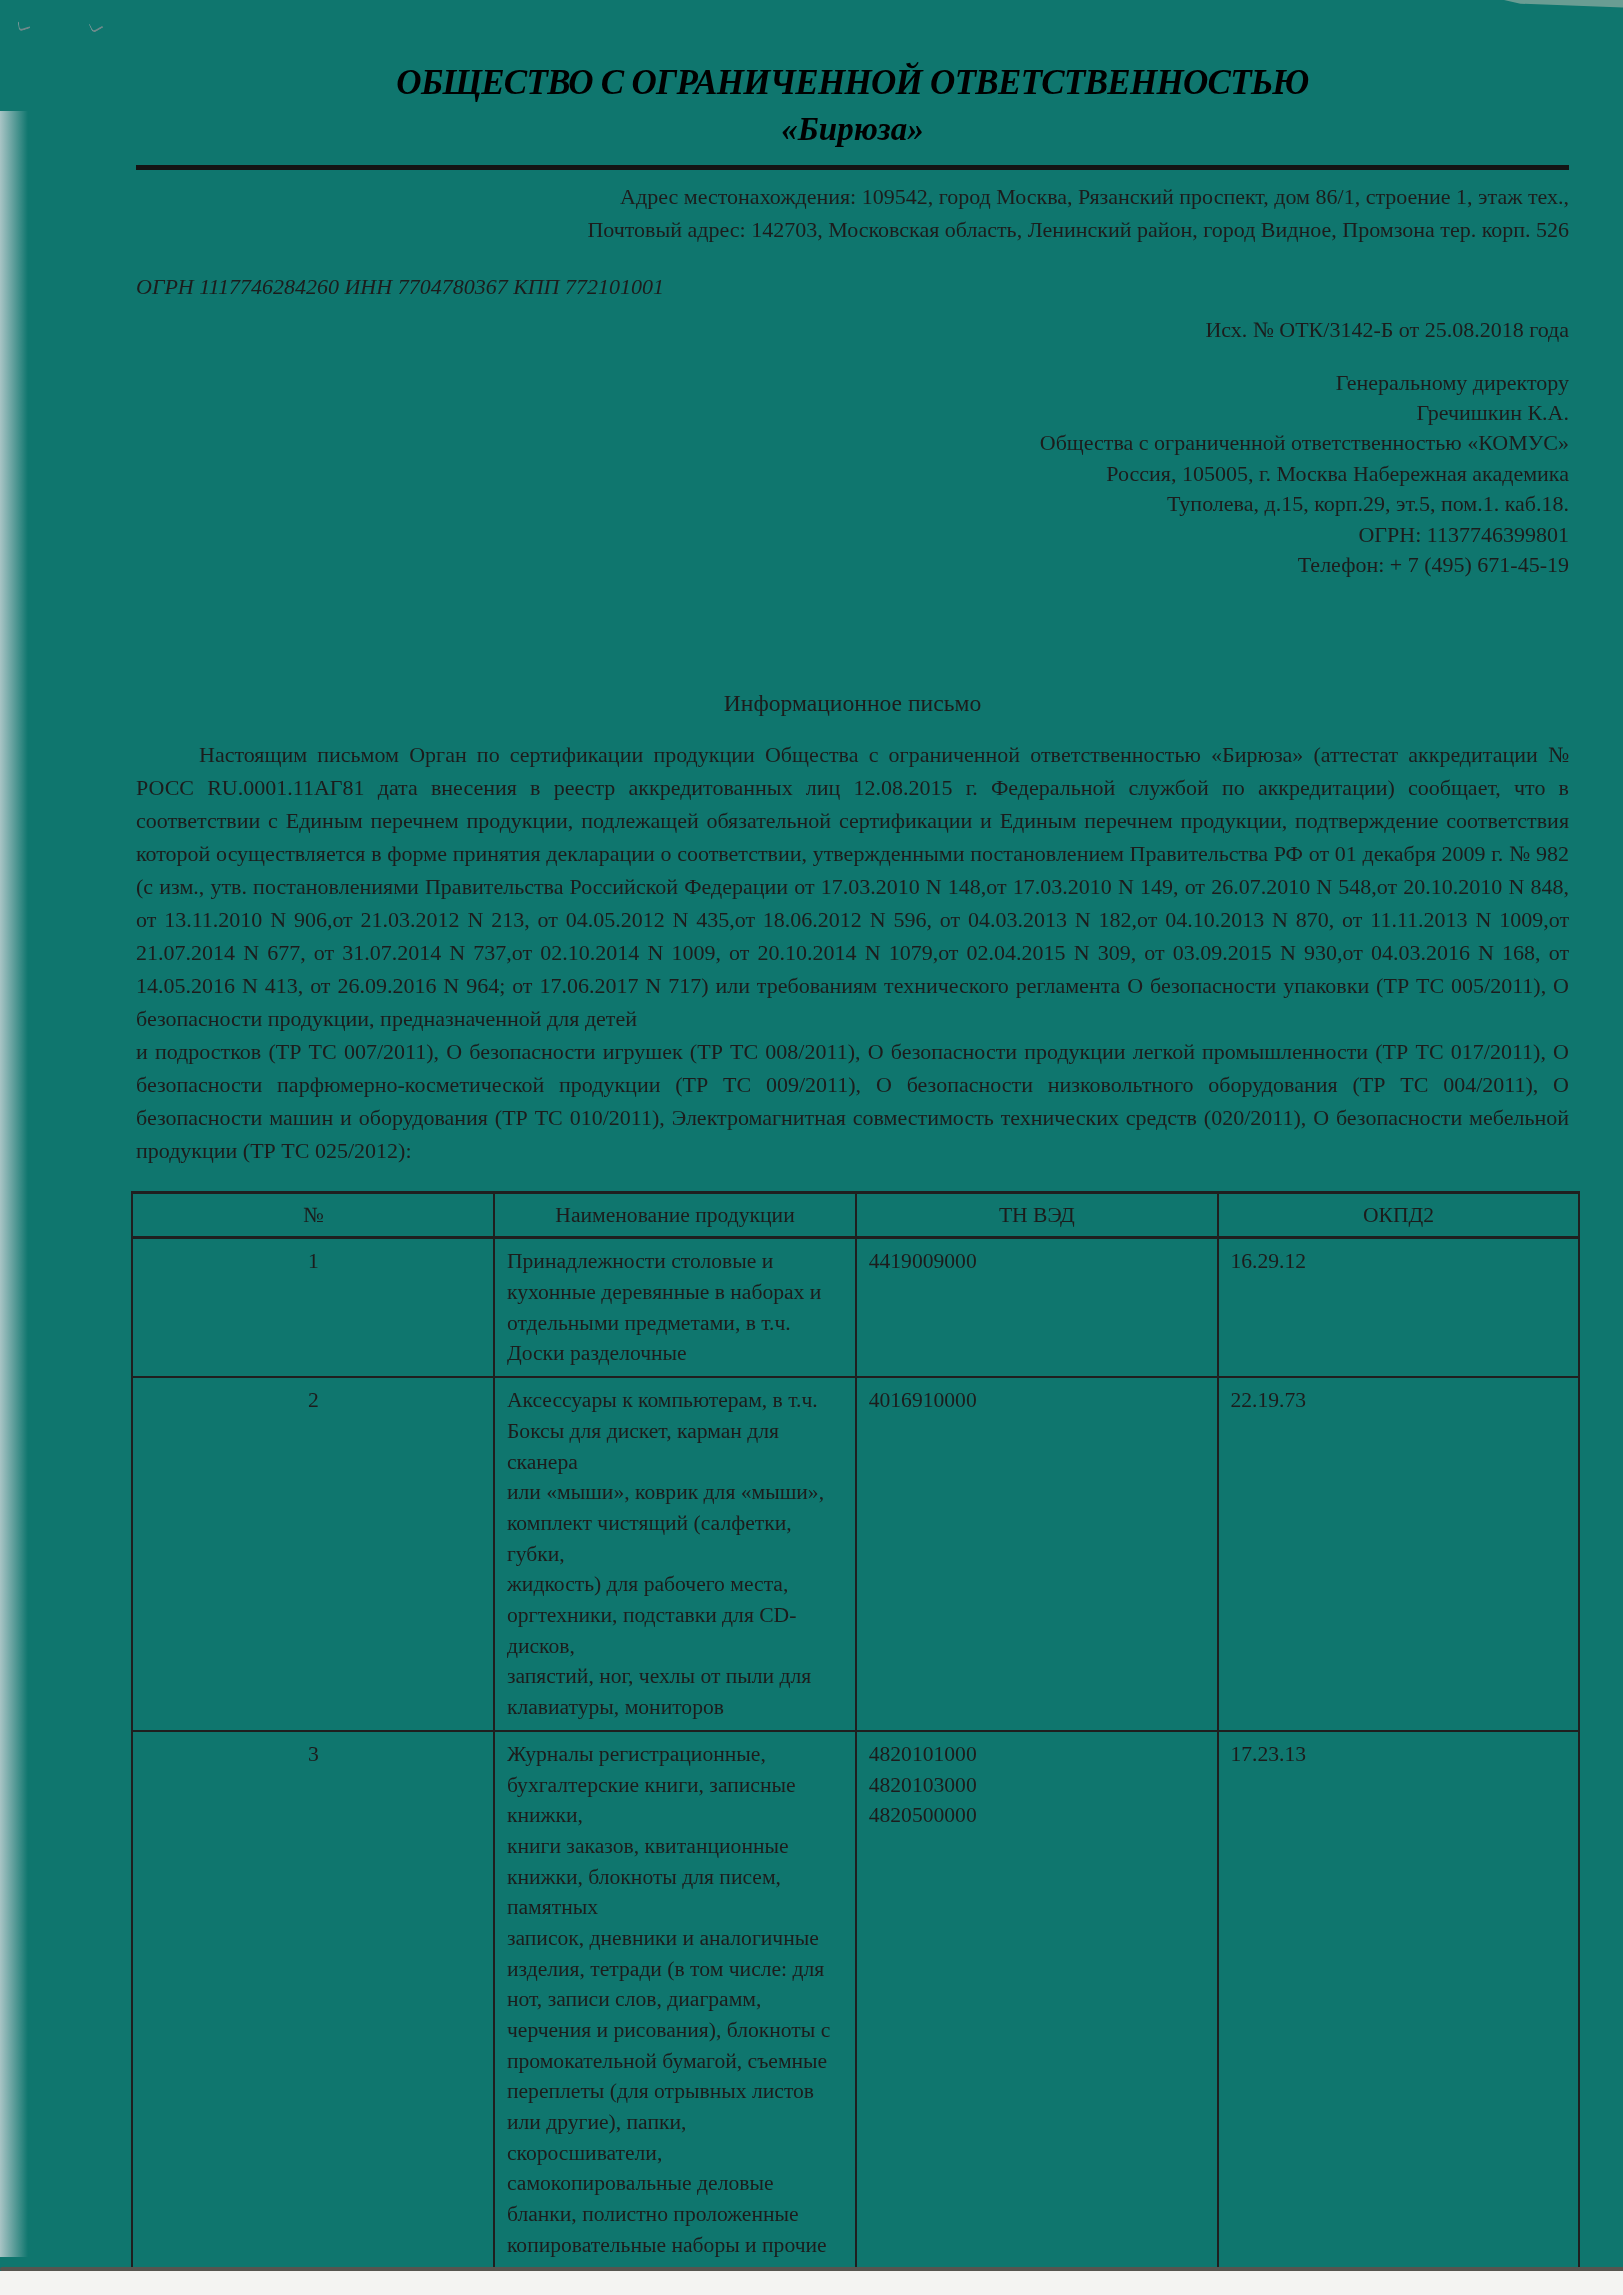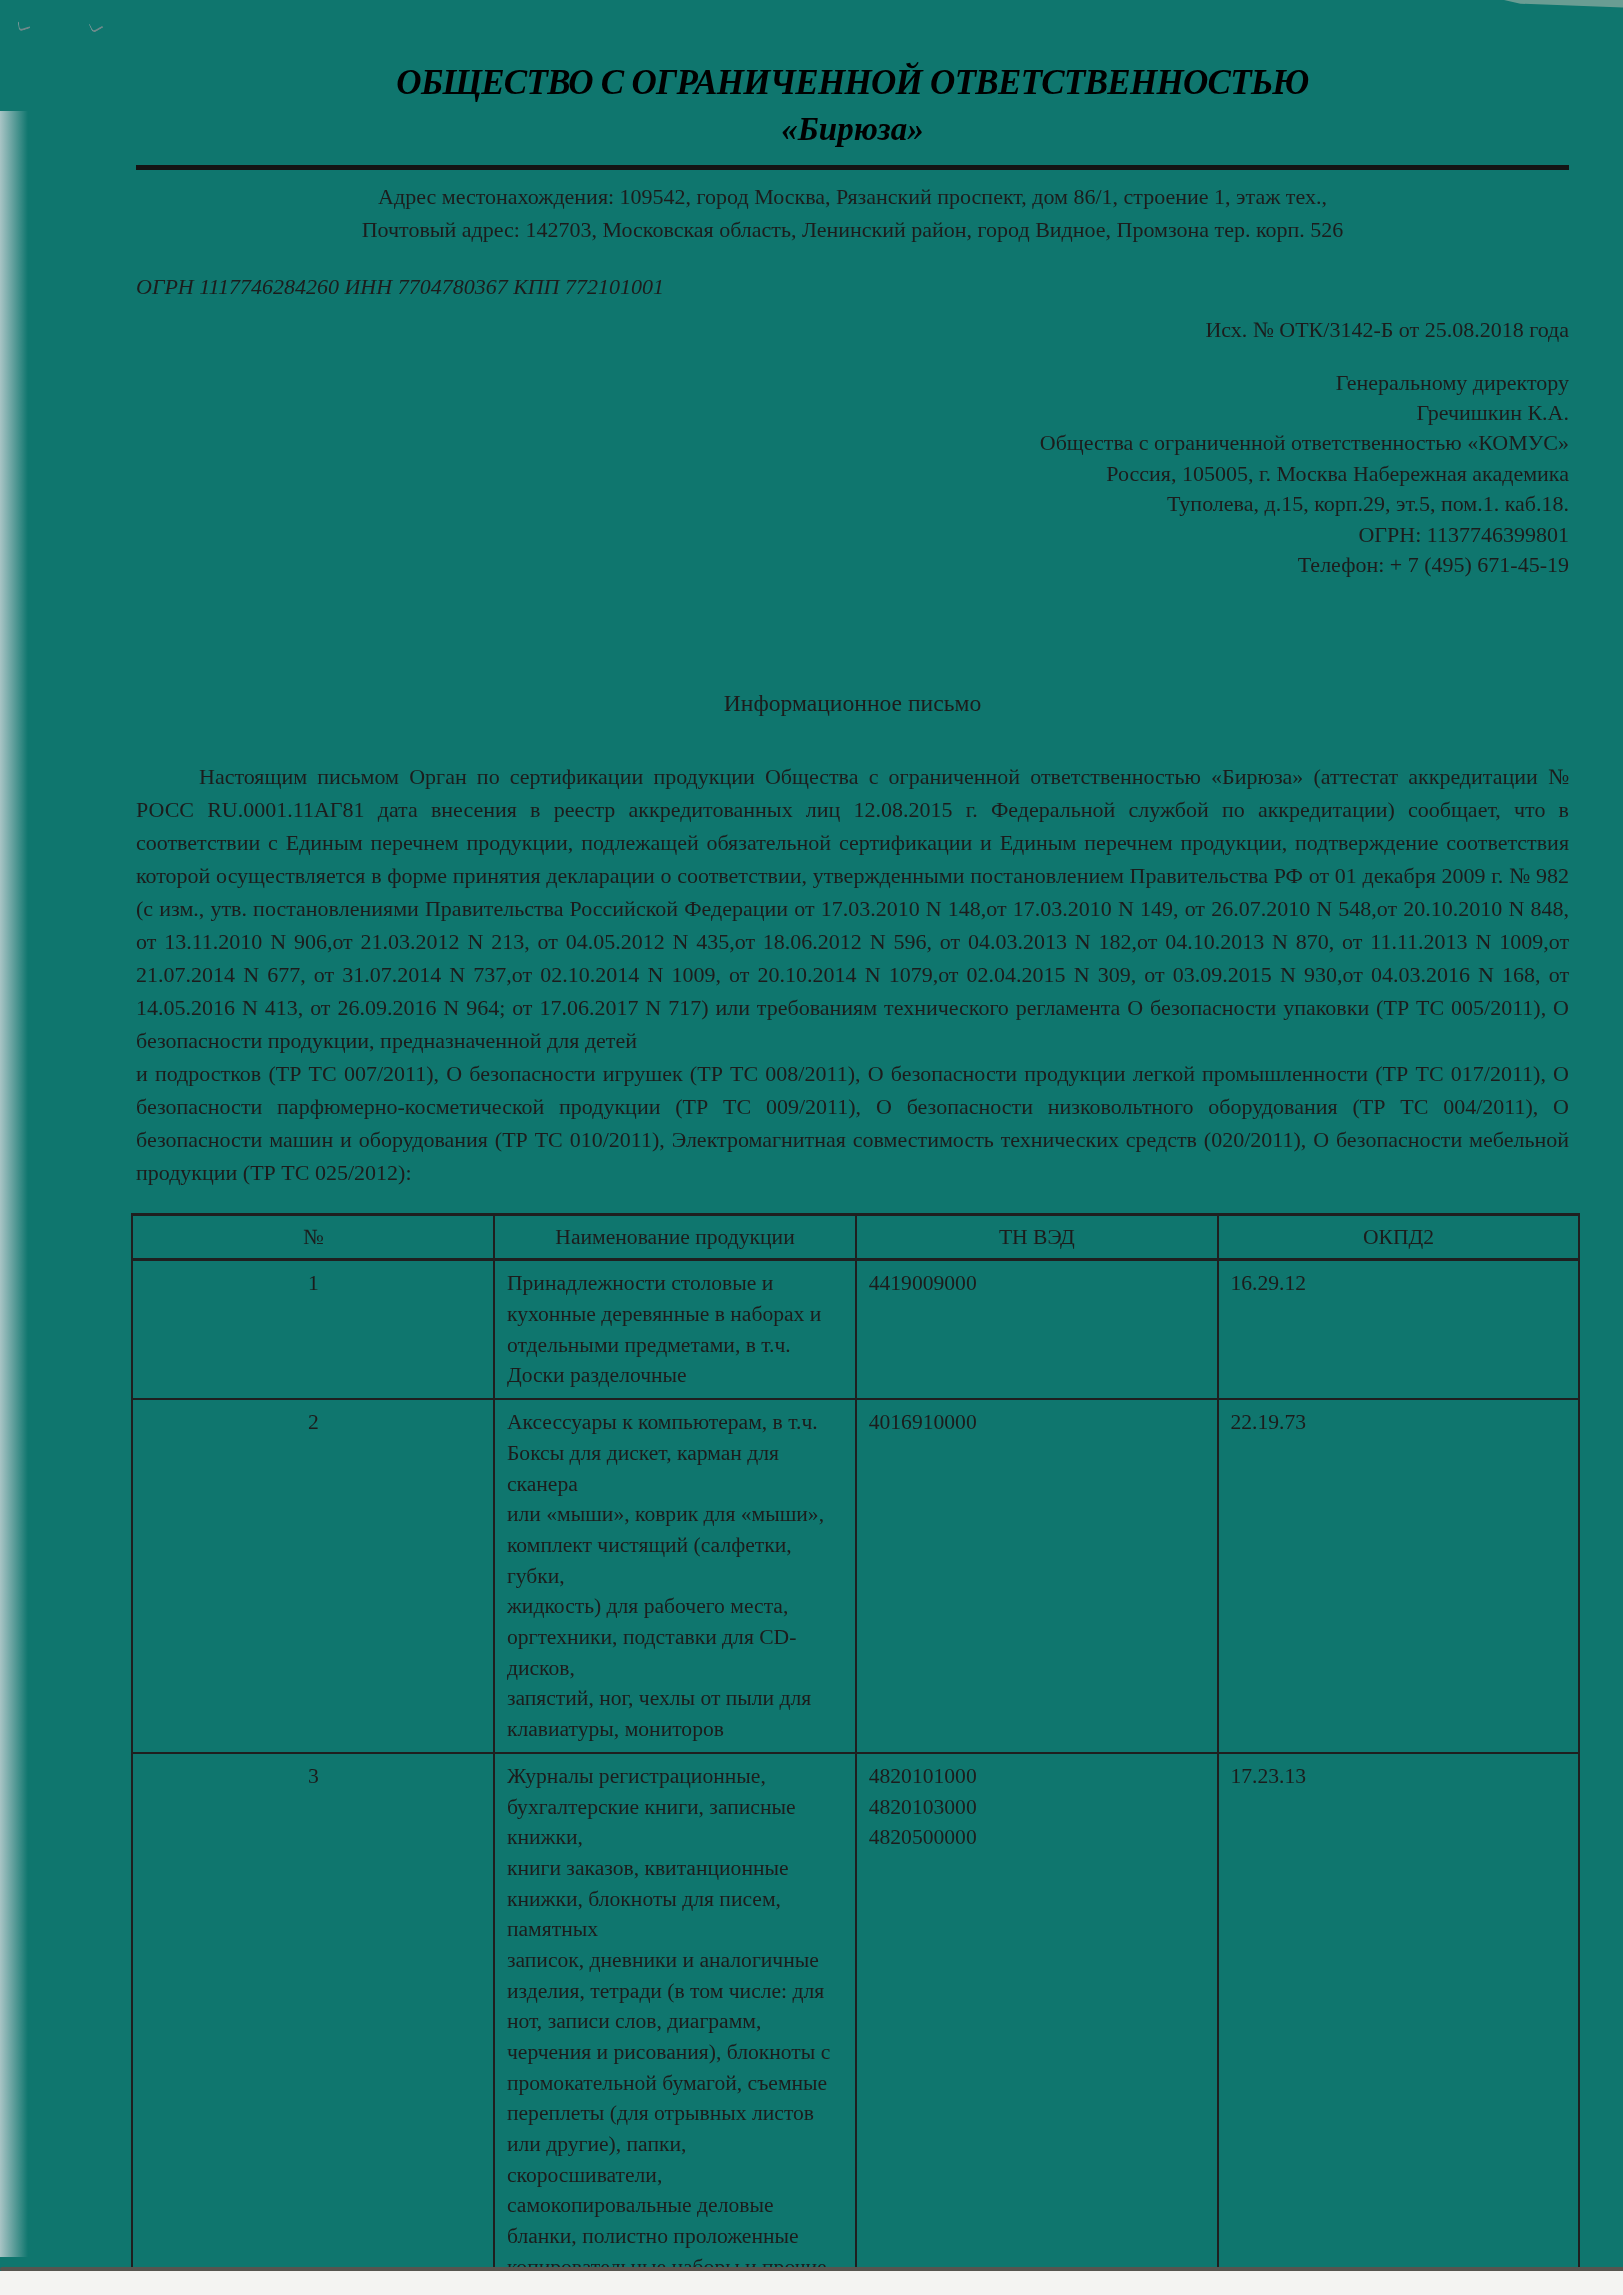--- a/index.html
+++ b/index.html
@@ -27,27 +27,27 @@
     border-radius:0 0 0 4.6px;transform:rotate(-18deg) skewX(-12deg);}
   .pm1{left:17.7px;top:19.6px;}
   .pm2{left:90px;top:21px;transform:rotate(-30deg) skewX(-6deg);}
   
   .content{position:relative;margin:0 99px 0 91px;padding-top:65px;}
   .org-type{font-size:35px;font-weight:bold;font-style:italic;text-align:center;
     line-height:1.05;color:#000;letter-spacing:-0.7px;}
   .org-name{font-size:33px;font-weight:bold;font-style:italic;text-align:center;
     margin-top:9.2px;color:#000;}
   .rule{height:4.6px;background:#141414;margin-top:17px;}
-  .addr{margin-top:10.5px;font-size:22px;line-height:1.5;text-align:center;}
+  .addr{margin-top:10.5px;font-size:22px;line-height:1.5;text-align:right;}
   .reg{margin-top:23.6px;font-size:22px;line-height:1.55;text-align:left;font-style:italic;}
   .outgoing{margin-top:13px;font-size:22px;text-align:right;}
   .recipient{margin-top:25px;font-size:22px;line-height:1.38;text-align:right;}
   .letter-title{margin-top:110px;font-size:23.6px;text-align:center;}
   .body-par{margin:0;font-size:22px;line-height:1.5;text-align:justify;}
-  .p-first{margin-top:43px;text-indent:63px;}
+  .p-first{margin-top:21px;text-indent:63px;}
   
   .table-wrap{position:relative;margin-top:23.6px;margin-left:-4.6px;width:1449px;}
   table.products{border-collapse:collapse;width:1449px;table-layout:fixed;
     font-size:21.6px;line-height:1.42;}
   table.products th,table.products td{border:2px solid #1f1f1f;vertical-align:top;
     padding:7.2px 11.8px;}
   table.products tr{page-break-inside:avoid;}
   table.products thead th{border-top-width:3.3px;border-bottom-width:3.3px;
     text-align:center;font-weight:normal;padding:5.9px 3.9px;}
   table.products tbody tr:last-child td{border-bottom-width:3.3px;}

